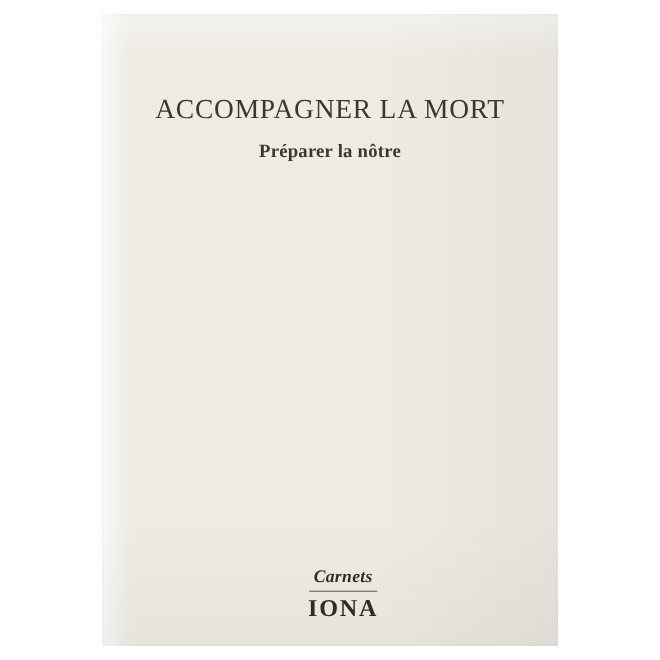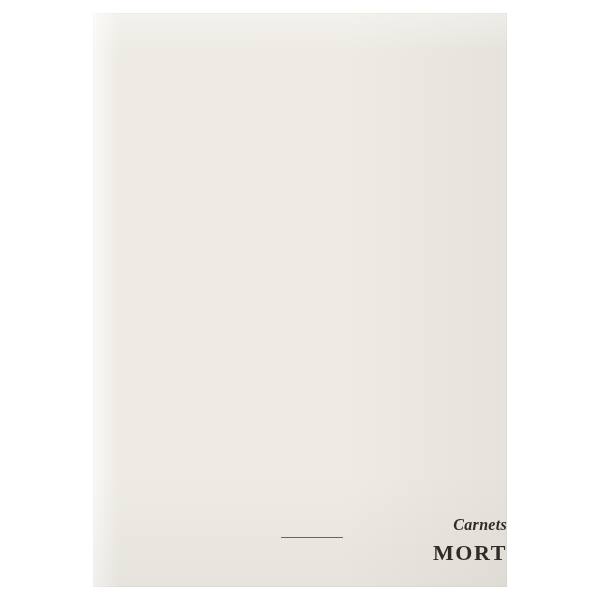--- a/index.html
+++ b/index.html
@@ -75,21 +75,21 @@
     color: #3a3632;
     font-size: 17px;
     font-weight: 700;
     letter-spacing: 0.2px;
   }
   .imprint {
     position: absolute;
     left: 0;
     right: 0;
     bottom: 22px;
-    text-align: right;
+    text-align: center;
     z-index: 2;
     margin-left: 24px;
   }
   .imprint-top {
     font-family: "Liberation Serif", serif;
     font-style: italic;
     font-weight: 700;
     color: #2f2c28;
     font-size: 16px;
     letter-spacing: 0.3px;
@@ -110,22 +110,24 @@
     line-height: 25px;
   }
 </style>
 </head>
 <body>
 
 <div class="page">
   <div class="cover">
 
     <div class="title-block">
+      <div class="title-line">ACCOMPAGNER LA MORT</div>
+      <div class="subtitle">Préparer la nôtre</div>
     </div>
 
     <div class="imprint">
       <div class="imprint-top">Carnets</div>
       <div class="imprint-rule"></div>
-      <div class="imprint-bottom">MORT</div>
+      <div class="imprint-bottom">IONA</div>
     </div>
 
   </div>
 </div>
 
 </body></html>

